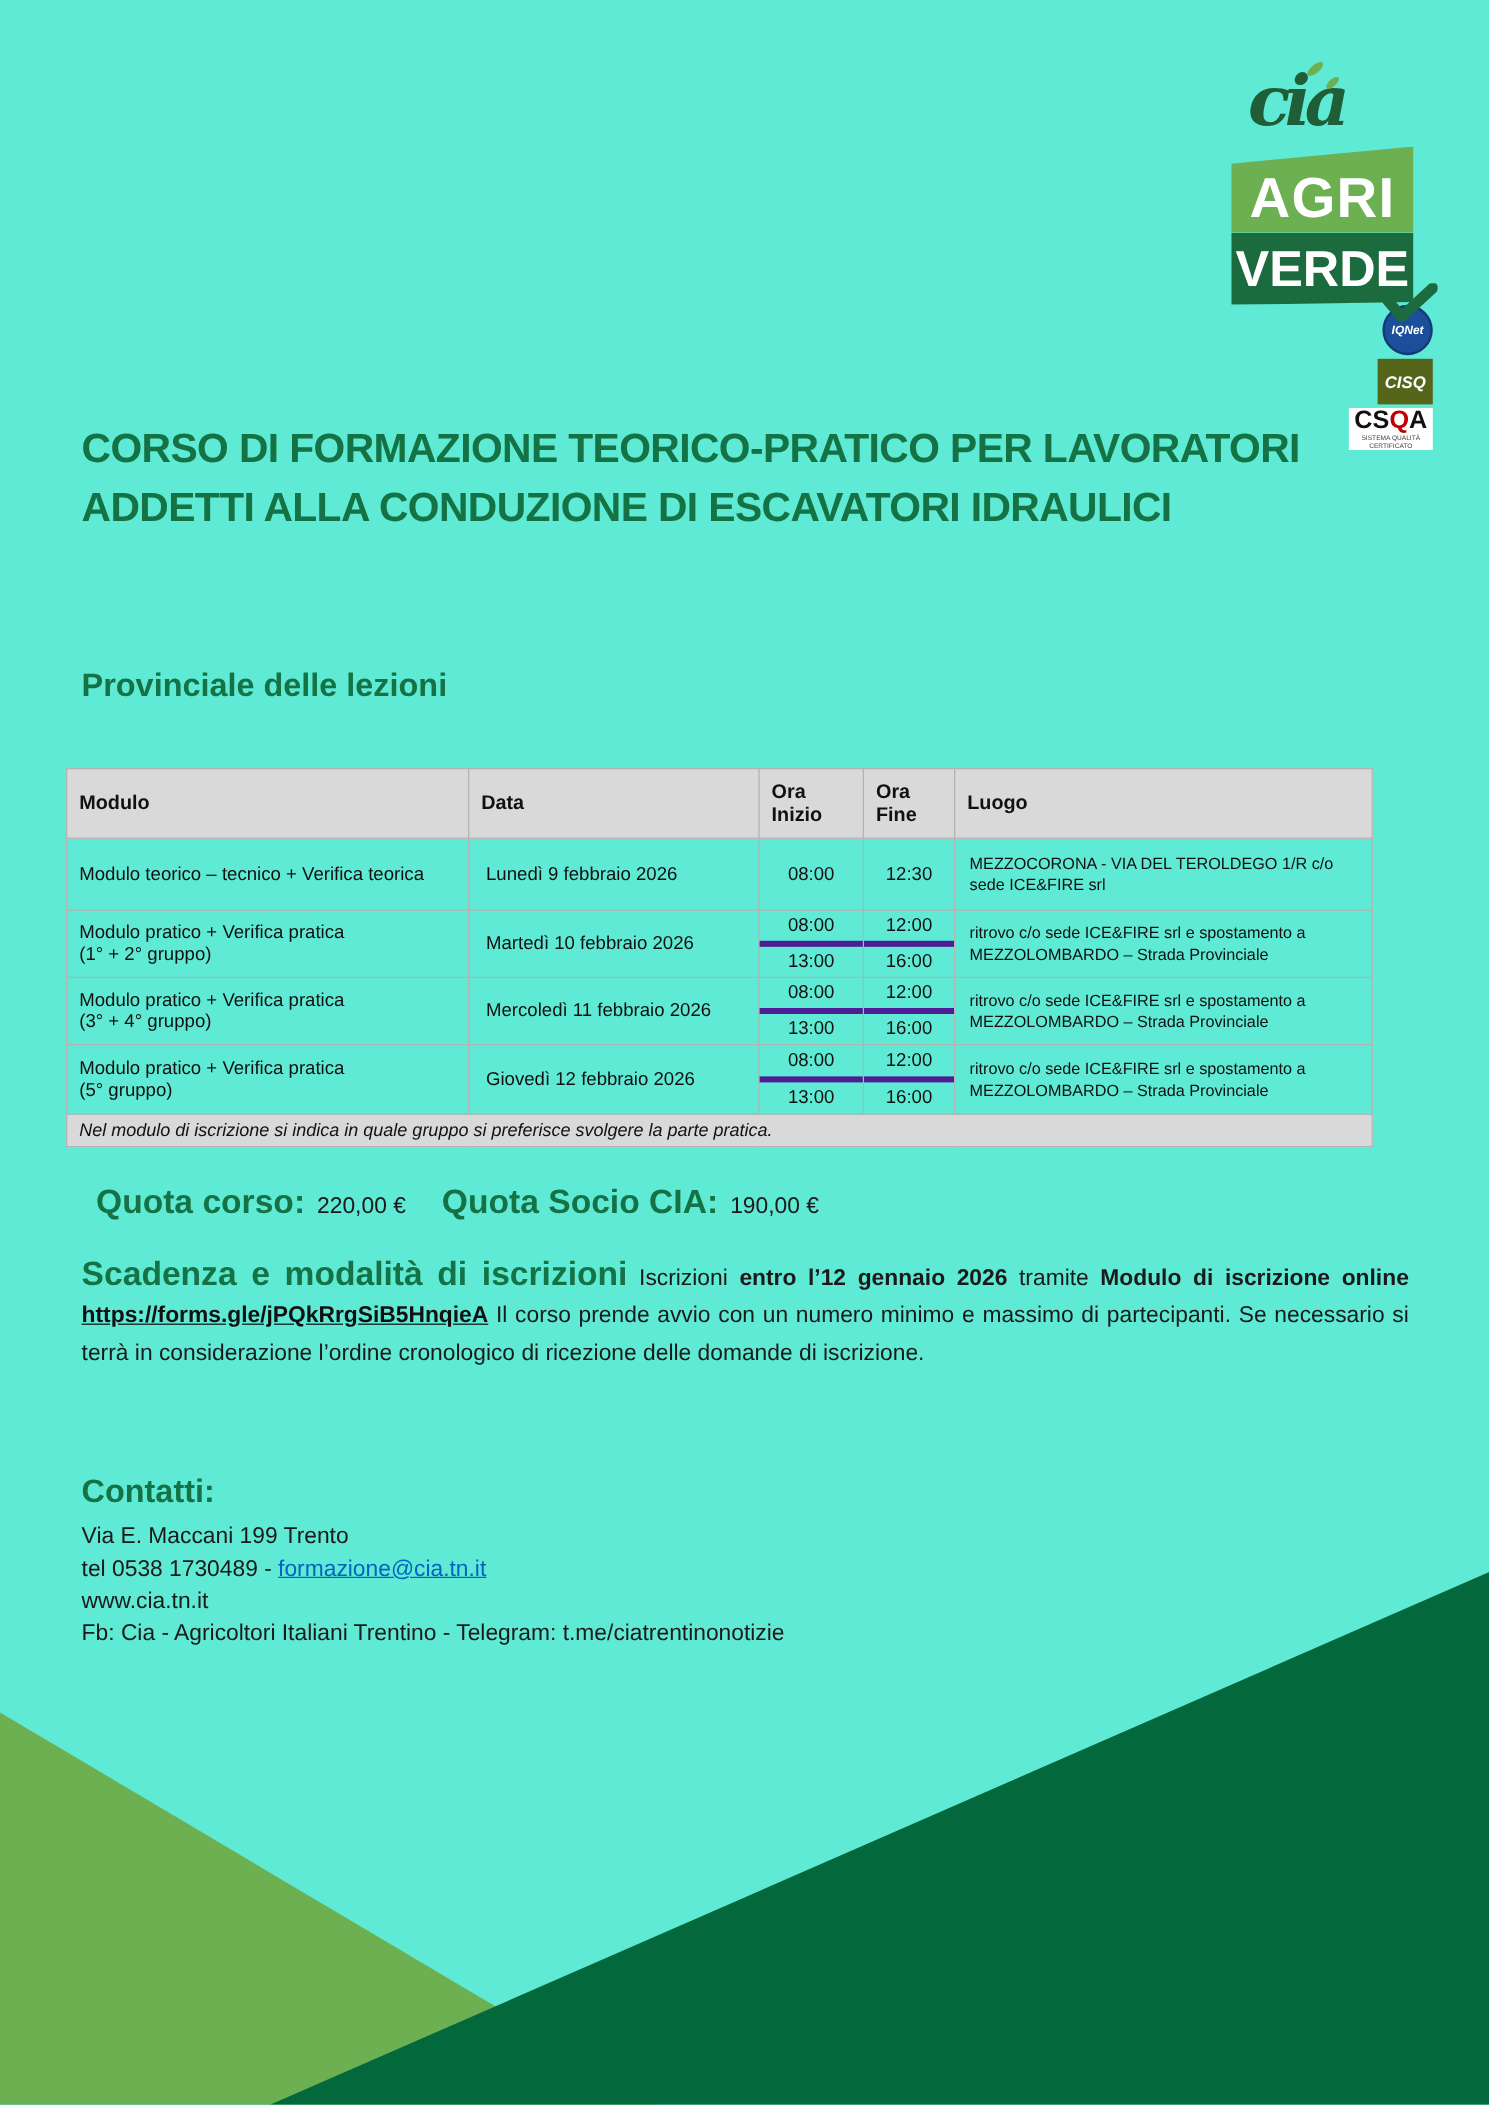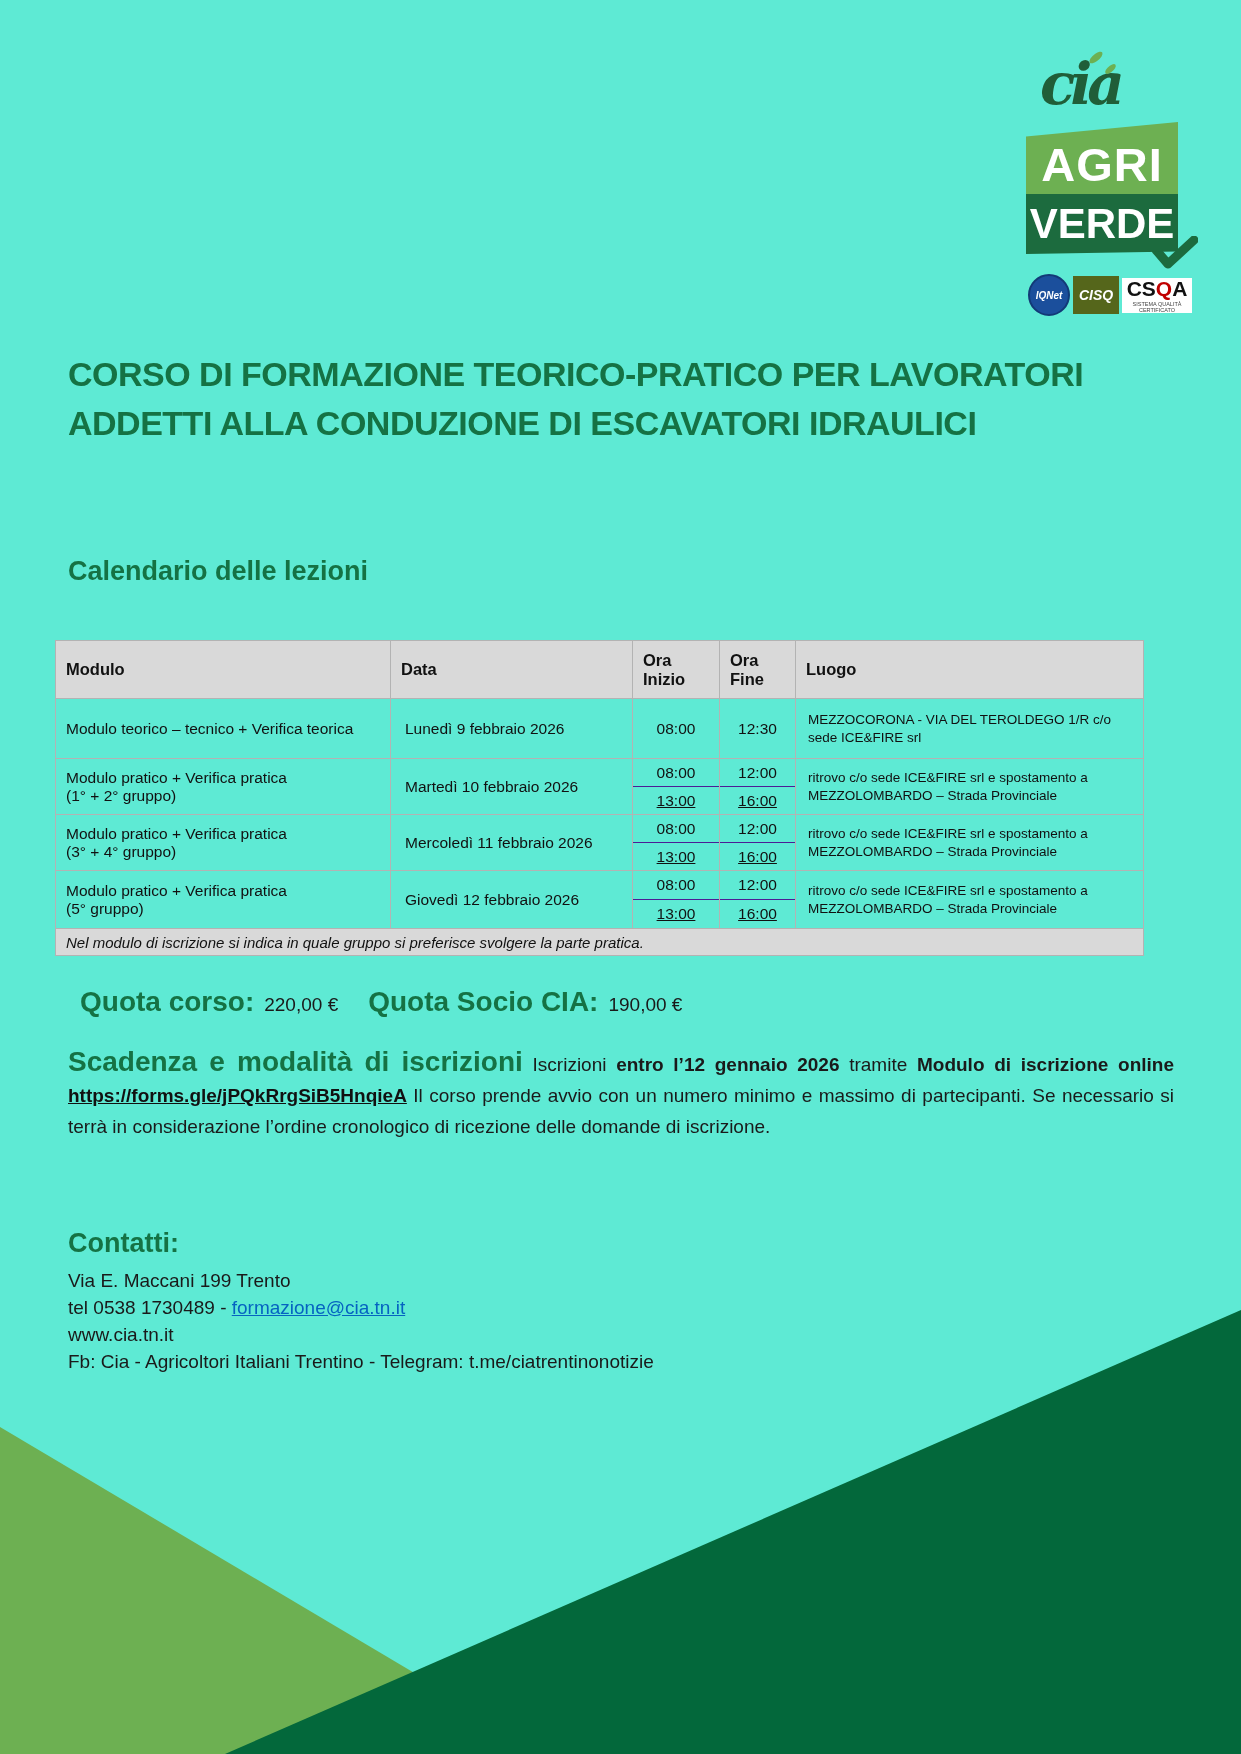--- a/index.html
+++ b/index.html
@@ -35,21 +35,21 @@
     display:flex; align-items:flex-end; justify-content:center;
     color:#fff; font-weight:900; font-size:47px; letter-spacing:1px;
     padding-bottom:2px;
   }
   .verde-block {
     width:152px; height:60px; background:#1C6B3E;
     clip-path:polygon(0 0, 100% 0, 100% 96%, 0 100%);
     display:flex; align-items:center; justify-content:center;
     color:#fff; font-weight:900; font-size:42px; letter-spacing:0px;
   }
-  .badges { display:flex; align-items:center; gap:3px; margin-top:20px; margin-left:2px; }
+  .badges { display:flex; align-items:flex-end; gap:3px; margin-top:0; margin-left:2px;flex-direction:column; }
   .badge-iqnet {
     width:42px; height:42px; border-radius:50%;
     background:#1B4F9C; color:#fff;
     display:flex; align-items:center; justify-content:center;
     font-size:10px; font-weight:700; font-style:italic;
     border:2px solid #123a77;
   }
   .badge-cisq {
     width:46px; height:38px; background:#55661B; color:#fff;
     display:flex; align-items:center; justify-content:center;
@@ -78,21 +78,21 @@
   .course-table td, .course-table th { border:1px solid #b3b3b3; vertical-align:middle; }
   .course-table th {
     background:#D9D9D9; text-align:left; font-size:16.5px; font-weight:700;
     padding:6px 10px; height:58px;
   }
   .cell-modulo { padding:6px 10px; white-space:pre-line; }
   .cell-data   { padding:6px 14px; }
   .cell-luogo  { padding:4px 12px; font-size:13.5px; line-height:18px; }
   .time-stack { display:flex; flex-direction:column; height:100%; }
   .time-stack .t { flex:1; display:flex; align-items:center; justify-content:center; }
-  .time-stack .t + .t { border-top:1px solid #4c1d95;text-decoration:underline; }
+  .time-stack .t + .t { border-top:5px solid #4c1d95; }
   .time-single { display:flex; align-items:center; justify-content:center; height:100%; }
   .row-h60 { height:60px; }
   .row-h56 { height:56px; }
   .row-h58 { height:58px; }
   .note-row td {
     background:#D9D9D9; font-style:italic; font-size:15px;
     padding:4px 10px; height:27px;
   }
   .tcell { padding:0; height:inherit; }
   .cellfill { height:100%; }
@@ -150,21 +150,21 @@
           <div class="csqa-sub">SISTEMA QUALITÀ CERTIFICATO</div>
         </div>
       </div>
     </div>
 
     <div class="doc-title">
       <div>CORSO DI FORMAZIONE TEORICO-PRATICO PER LAVORATORI</div>
       <div>ADDETTI ALLA CONDUZIONE DI ESCAVATORI IDRAULICI</div>
     </div>
 
-    <div class="sec-heading calendar-heading">Calendario delle lezioni</div>
+    <div class="sec-heading calendar-heading">Provinciale delle lezioni</div>
 
     <table class="course-table">
       <colgroup>
         <col style="width:335px">
           <col style="width:242px">
           <col style="width:87px">
           <col style="width:76px">
           <col style="width:348px">
       </colgroup>
       <tbody>

